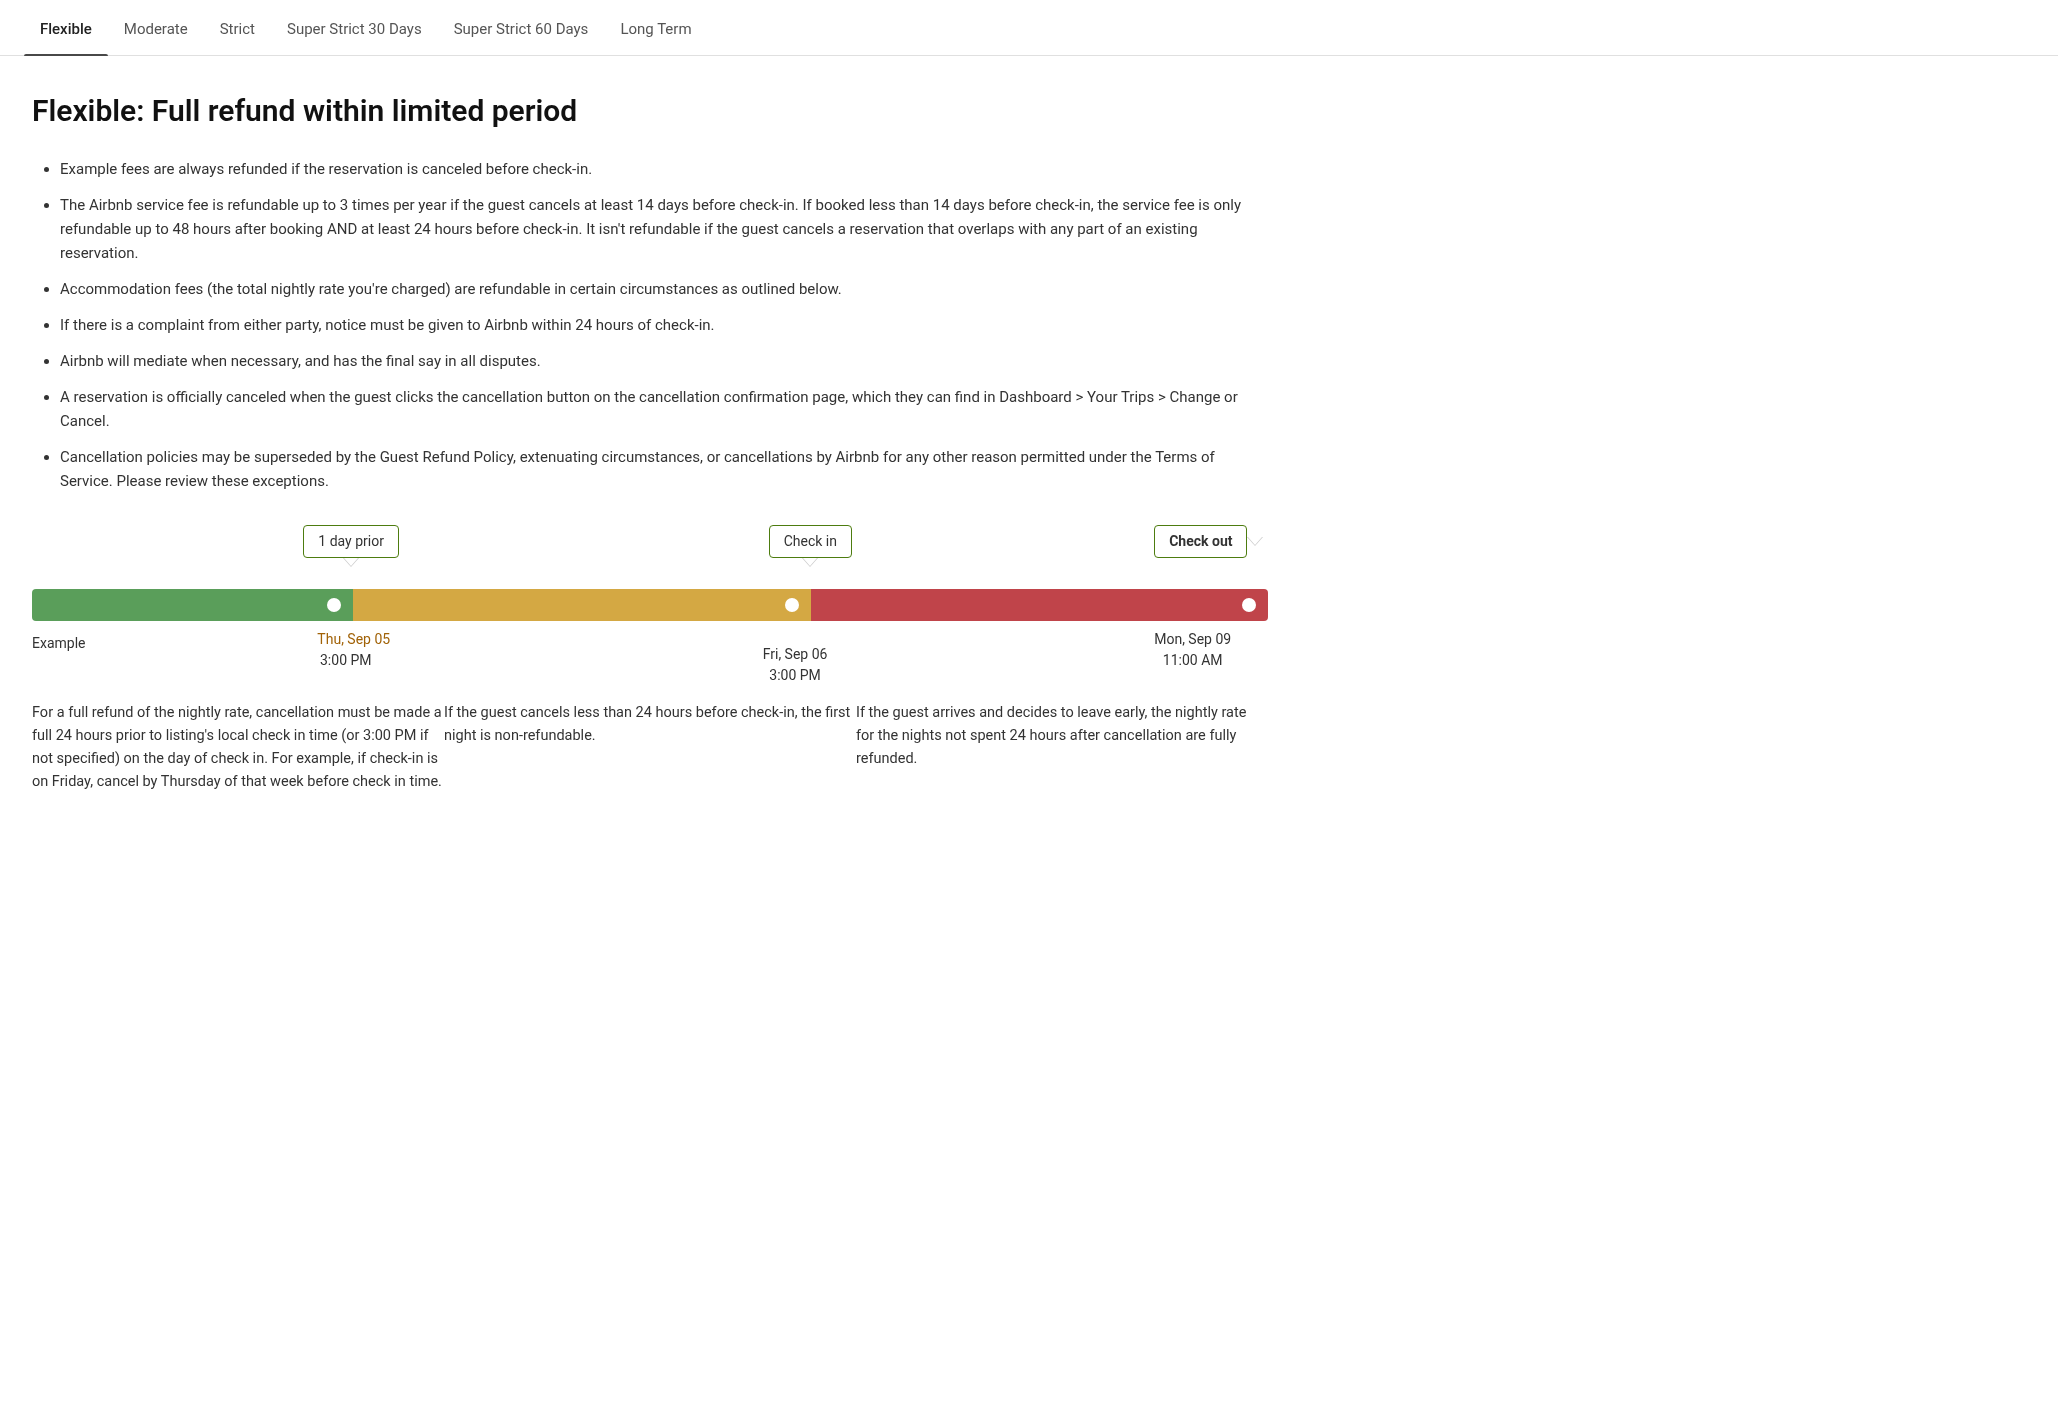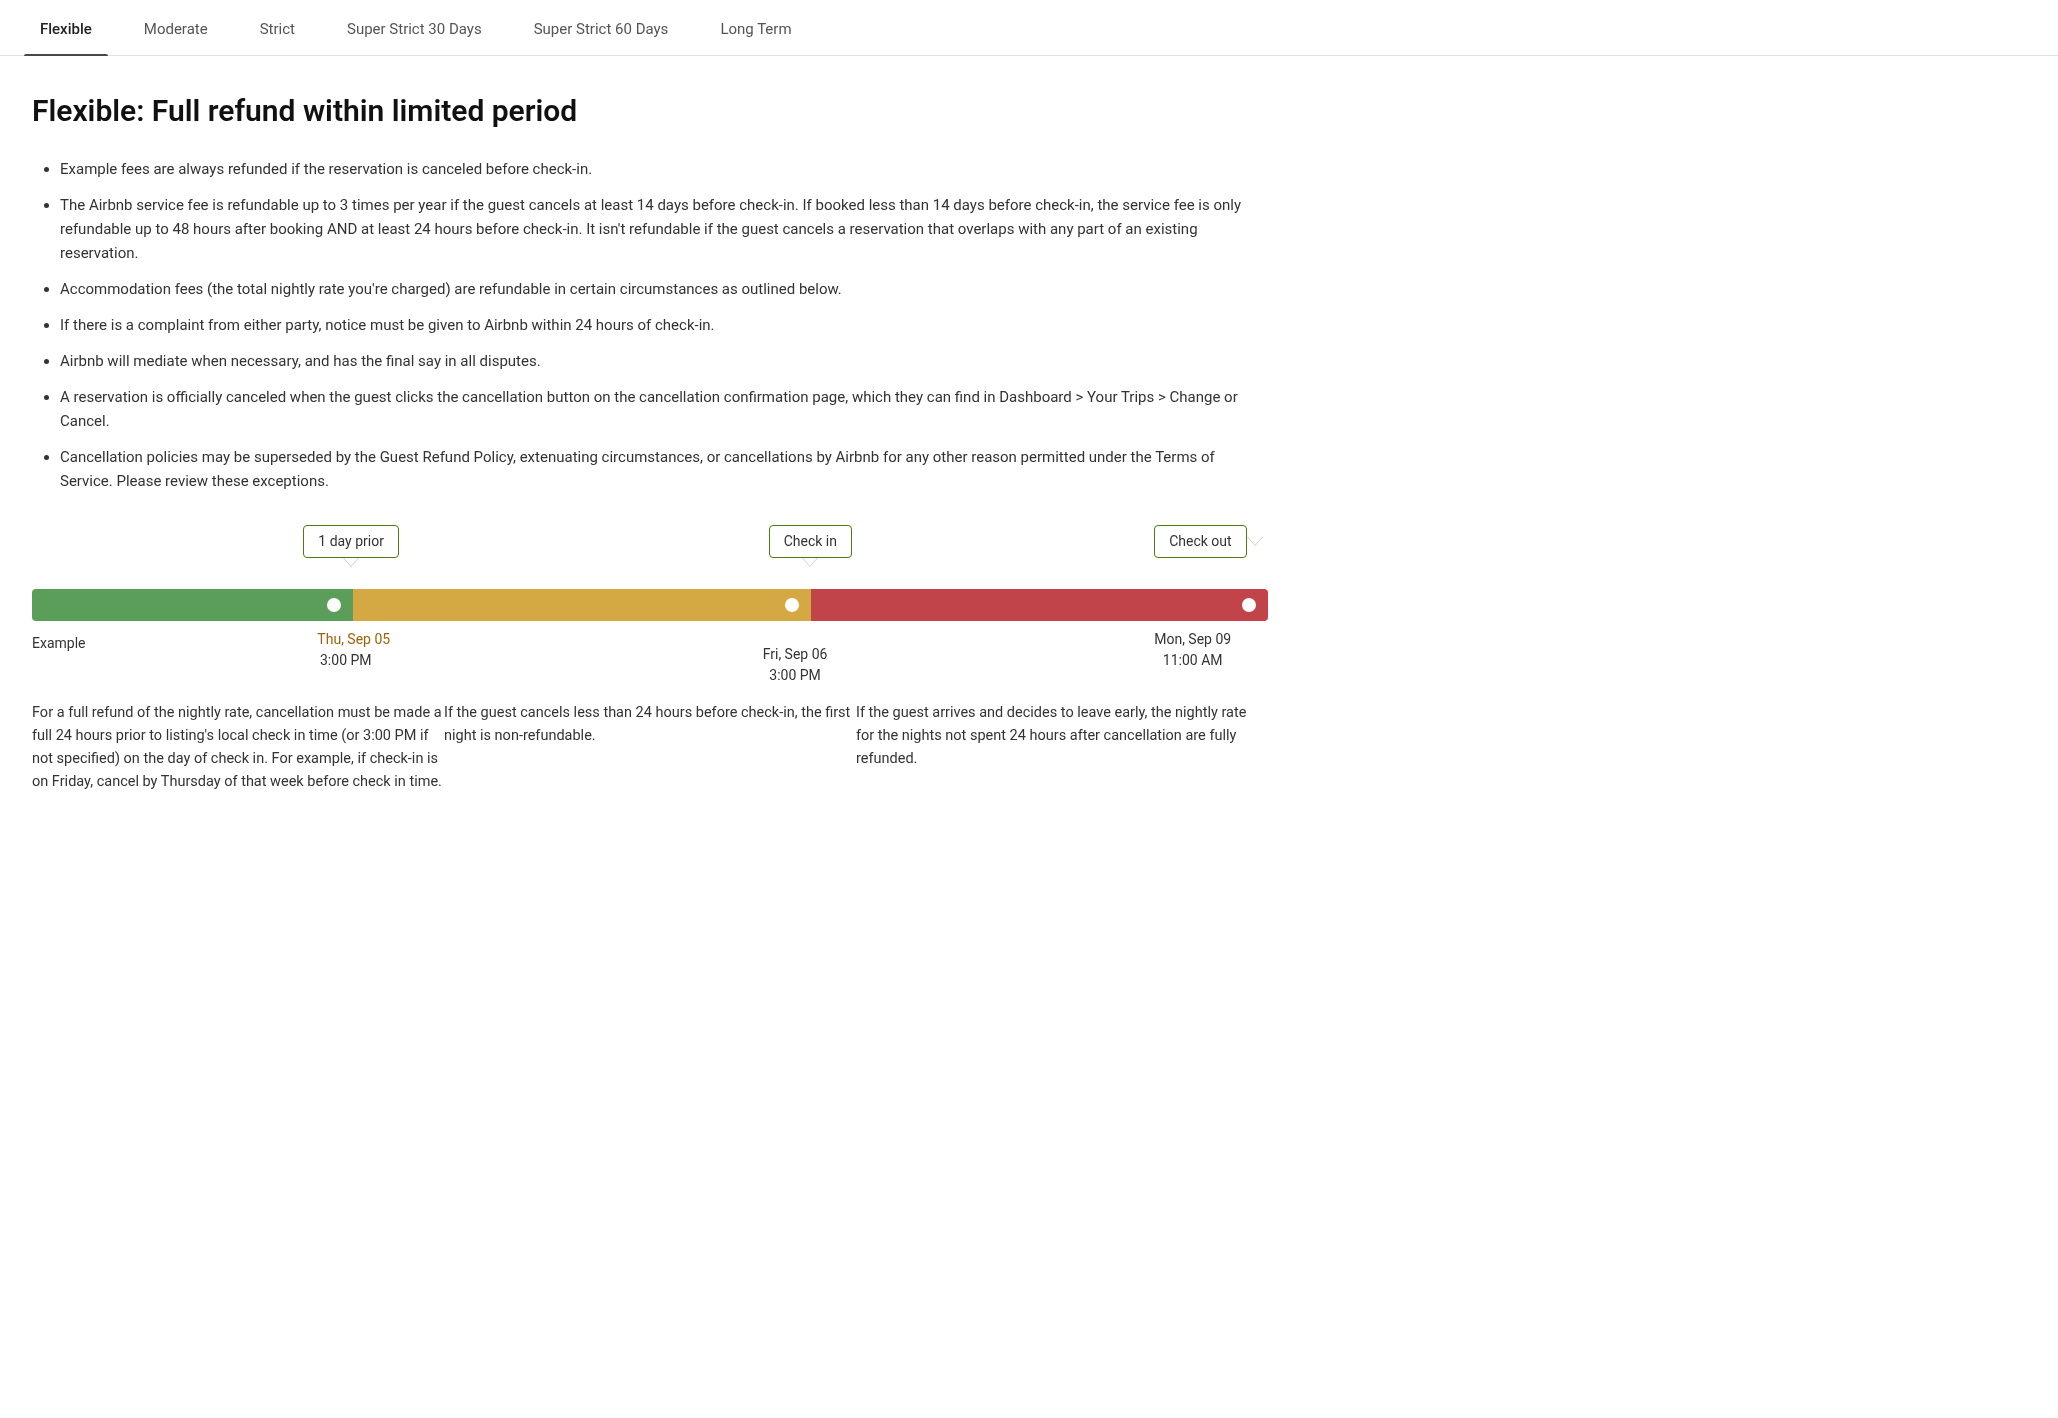--- a/index.html
+++ b/index.html
@@ -11,21 +11,20 @@
       line-height: 1.5;
     }
 
     
     .tabs-bar {
       border-bottom: 1px solid #e0e0e0;
       display: flex;
       align-items: flex-start;
       padding: 0 24px;
       background: #fff;
-      gap: 20px;
     }
     .tab-item {
       padding: 18px 16px 14px;
       cursor: pointer;
       font-size: 15px;
       color: #555;
       position: relative;
       white-space: nowrap;
     }
     .tab-item.active {
@@ -194,21 +193,21 @@
         </div>
       </div>
 
       <div style="position: absolute; left: calc(63% - 42px); display: flex; flex-direction: column; align-items: center;">
         <div class="label-box">Check in</div>
         <div class="arrow-wrap">
           <div class="arrow-inner-wrap"></div>
         </div>
       </div>
 
-      <div style="position: absolute; left: calc(95% - 52px); display: flex; flex-direction: row; align-items: center;">
+      <div style="position: absolute; left: calc(95% - 52px); display: flex; flex-direction: row; align-items: center; font-weight: bold;">
         <div class="label-box">Check out</div>
         <div class="arrow-wrap">
           <div class="arrow-inner-wrap"></div>
         </div>
       </div>
     </div>
 
     <div class="progress-bar-container">
       <div class="bar-green">
         <div class="bar-dot"></div>

